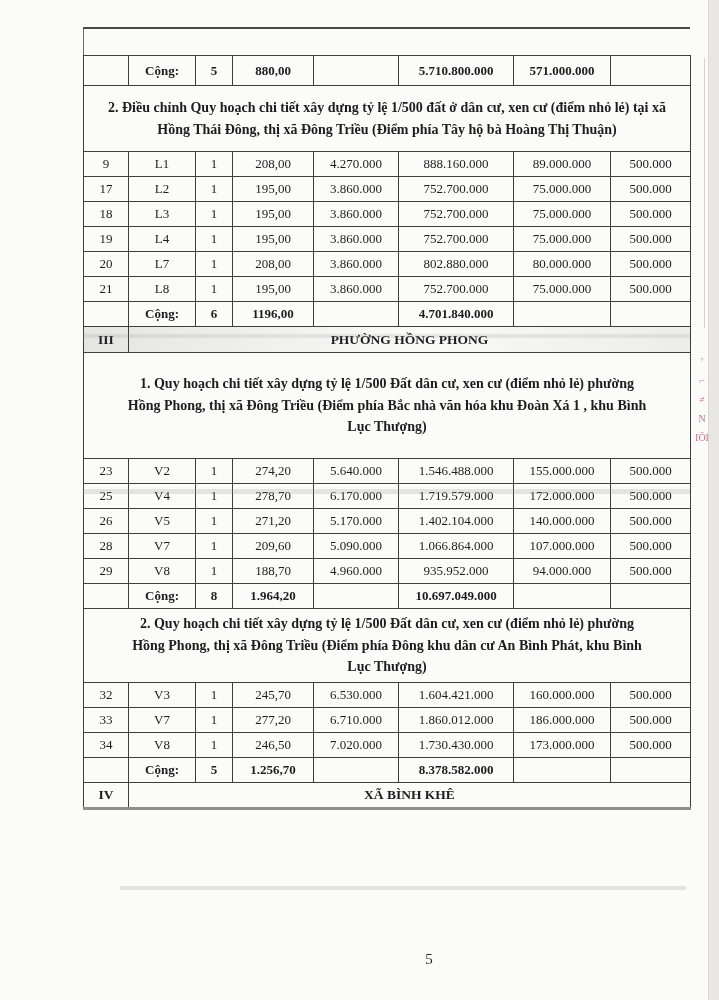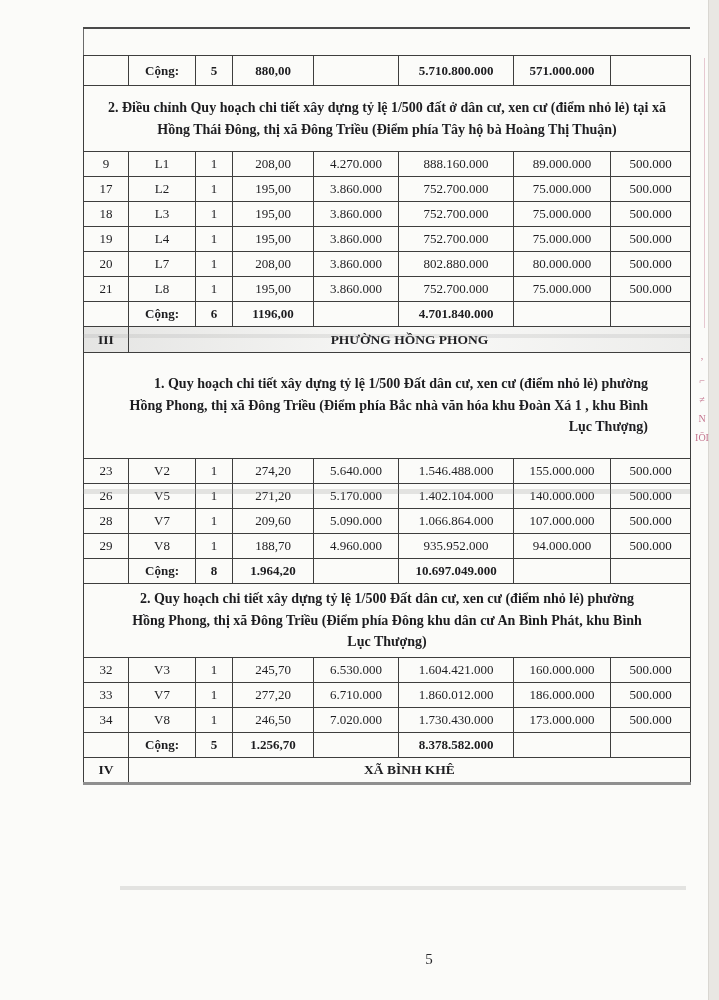--- a/index.html
+++ b/index.html
@@ -48,21 +48,21 @@
   tr.row-sum.tall td { height: 30px; }
   tr.row-section td { height: 26px; font-weight: 700; font-size: 13.5px; }
   td.heading-cell {
     white-space: normal;
     font-weight: 700;
     font-size: 14px;
     line-height: 1.55;
     padding: 4px 22px;
   }
   tr.hA td.heading-cell { height: 66px; padding: 4px 14px; }
-  tr.hB td.heading-cell { height: 80px; padding: 20px 42px; text-align: right; }
+  tr.hB td.heading-cell { height: 80px; padding: 20px 42px; }
   tr.hC td.heading-cell { height: 70px; padding: 4px 42px; }
   tr.smudge {
     background: linear-gradient(90deg, rgba(170,170,170,.28), rgba(225,225,225,.08) 55%, rgba(185,185,185,.22));
   }
   .scan-streak {
     position: absolute;
     background: rgba(150,150,150,.24);
     pointer-events: none;
   }
   .streak-1 { left: 83px; top: 489px; width: 607px; height: 5px; }
@@ -205,20 +205,30 @@
         <td>23</td>
         <td>V2</td>
         <td>1</td>
         <td>274,20</td>
         <td>5.640.000</td>
         <td>1.546.488.000</td>
         <td>155.000.000</td>
         <td>500.000</td>
       </tr>
       <tr class="row-data">
+        <td>25</td>
+        <td>V4</td>
+        <td>1</td>
+        <td>278,70</td>
+        <td>6.170.000</td>
+        <td>1.719.579.000</td>
+        <td>172.000.000</td>
+        <td>500.000</td>
+      </tr>
+      <tr class="row-data">
         <td>26</td>
         <td>V5</td>
         <td>1</td>
         <td>271,20</td>
         <td>5.170.000</td>
         <td>1.402.104.000</td>
         <td>140.000.000</td>
         <td>500.000</td>
       </tr>
       <tr class="row-data">

